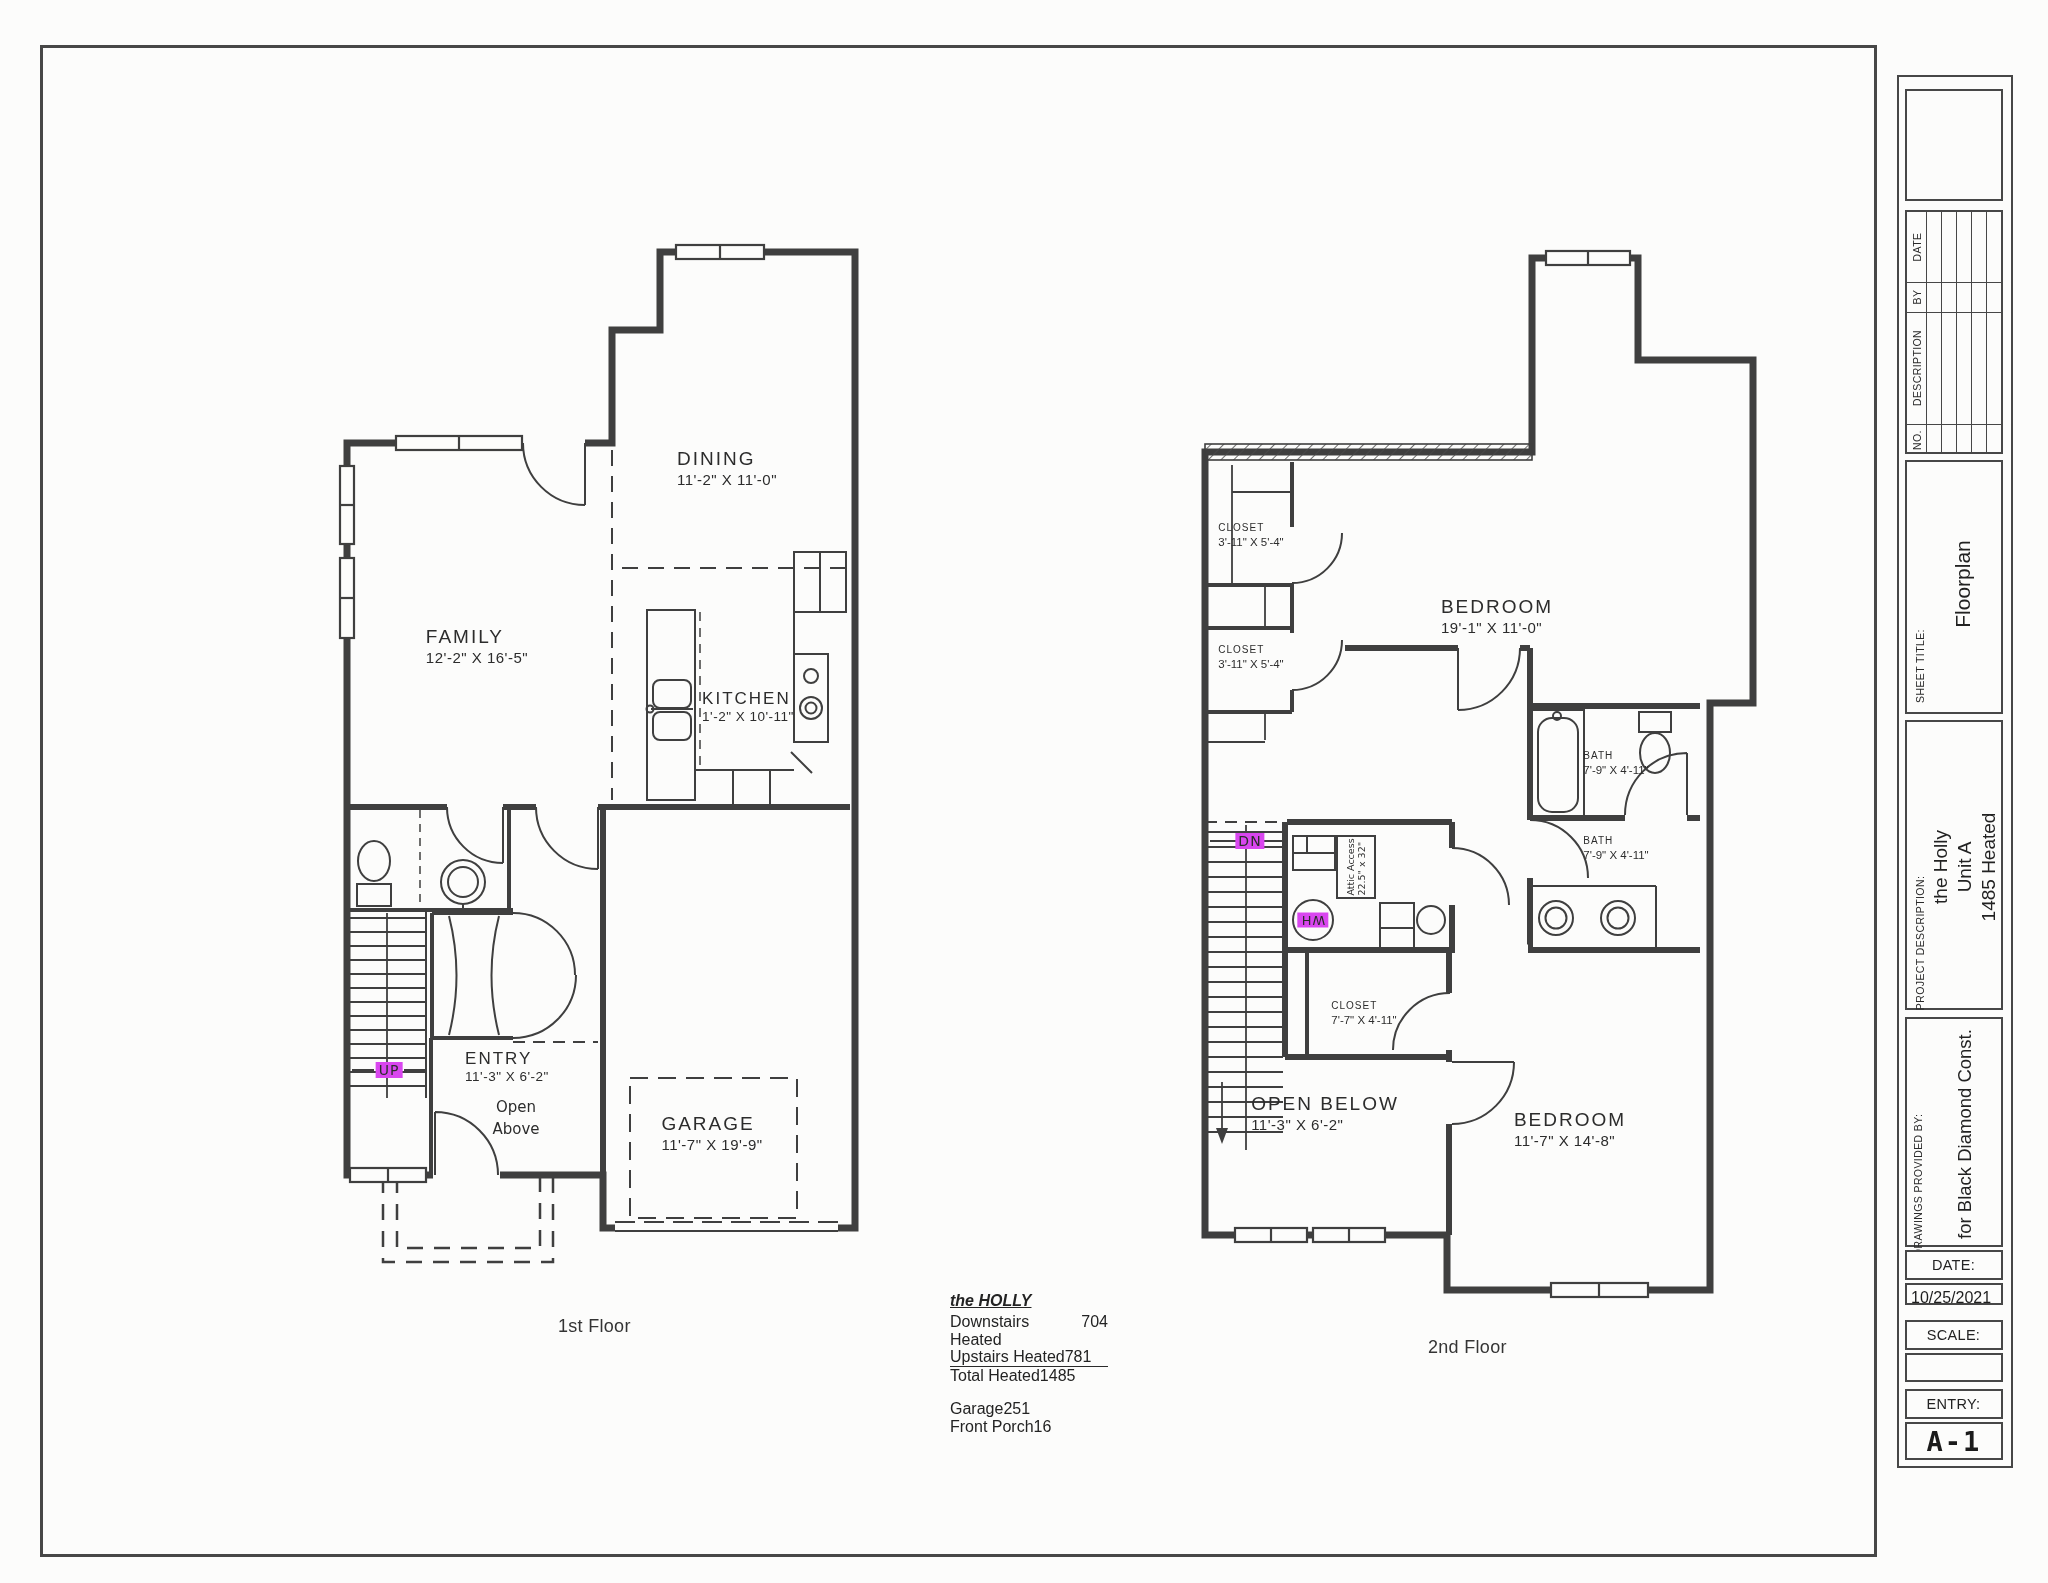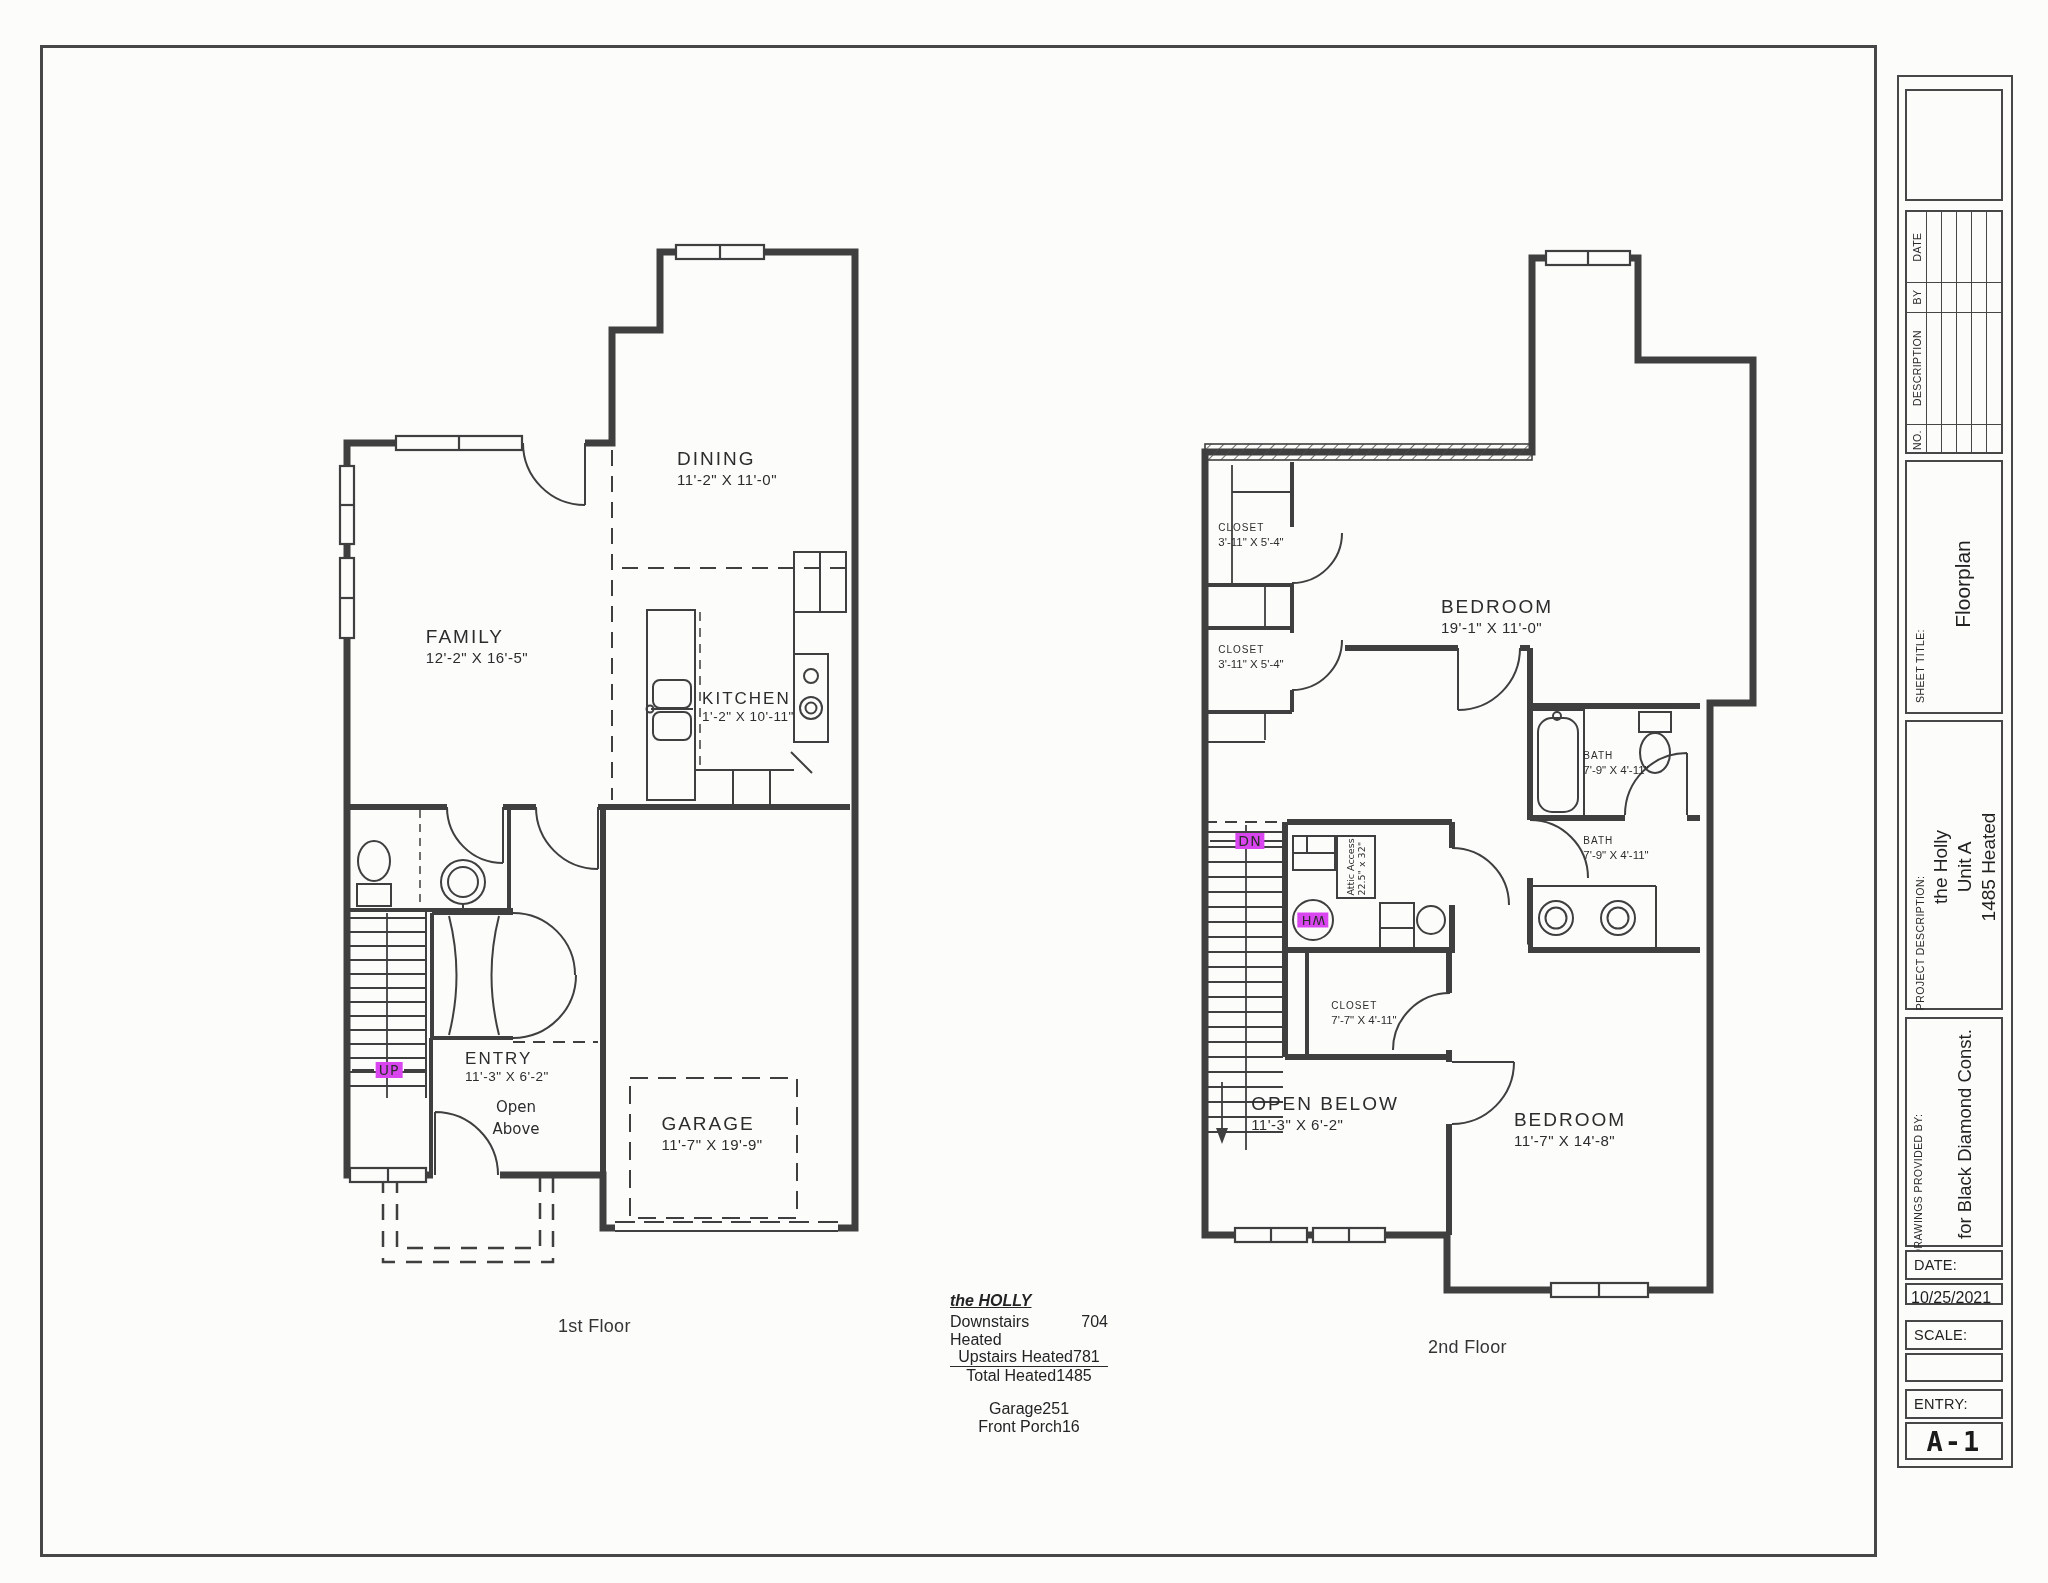--- a/index.html
+++ b/index.html
@@ -20,36 +20,36 @@
        font-size:14px;letter-spacing:1px;color:#2c2c2c;background:#d946ef;padding:0 3px;white-space:nowrap;}
   .tag.flip{transform:translate(-50%,-50%) rotate(180deg);font-size:13px;}
   .tag.attic{transform:translate(-50%,-50%) rotate(-90deg);font-size:9.5px;letter-spacing:0;
              background:transparent;line-height:11px;}
   .openabove{position:absolute;transform:translateX(-50%);text-align:center;
              font-family:"DejaVu Sans",sans-serif;font-size:15px;color:#2c2c2c;line-height:22px;white-space:nowrap;}
   .caption{position:absolute;font-size:18px;color:#343434;letter-spacing:0.3px;}
   
   .summary{position:absolute;left:950px;top:1292px;width:158px;font-size:16px;color:#232323;}
   .summary .ttl{font-weight:bold;font-style:italic;text-decoration:underline;margin-bottom:3px;}
-  .srow{display:flex;justify-content:center;line-height:17.5px;}
+  .srow{display:flex;justify-content:flex-start;line-height:17.5px;}
   .srow.ul{border-bottom:1.6px solid #2a2a2a;}
   .srow.gap{margin-top:16px;}
   
   .tstrip{position:absolute;left:1897px;top:75px;width:116px;height:1393px;
           border:2px solid #474747;box-sizing:border-box;}
   .tbox{position:absolute;left:6px;width:98px;border:2px solid #474747;box-sizing:border-box;background:#fcfcfb;}
   .rotlabel{position:absolute;transform:translate(-50%,-50%) rotate(-90deg);white-space:nowrap;
             font-size:10.5px;letter-spacing:0.4px;color:#2a2a2a;}
   .rotbig{position:absolute;transform:translate(-50%,-50%) rotate(-90deg);white-space:nowrap;
           font-size:21px;color:#222;}
   .rotblock{position:absolute;transform:translate(-50%,-50%) rotate(-90deg);text-align:center;
             font-size:19px;color:#222;line-height:24px;white-space:nowrap;}
   .vl{position:absolute;top:0;bottom:0;width:0;border-left:1.5px solid #474747;}
   .hl{position:absolute;left:0;right:0;height:0;border-top:1.5px solid #474747;}
-  .cell-label{font-size:14.5px;color:#232323;padding:5px 8px 0 7px;letter-spacing:0.3px;}
+  .cell-label{font-size:14.5px;color:#232323;padding:5px 8px 0 7px;letter-spacing:0.3px;text-align:center;}
   .cell-value{font-size:16px;color:#1e1e1e;padding:4px 0 0 4px;}
   .sheetnum{font-family:"DejaVu Sans Mono",monospace;font-weight:bold;font-size:27px;
             letter-spacing:2px;text-align:center;padding-top:2px;color:#1b1b1b;}
 </style>
 </head>
 <body>
 
 <div class="sheet">
   <div class="border-main"></div>
 

